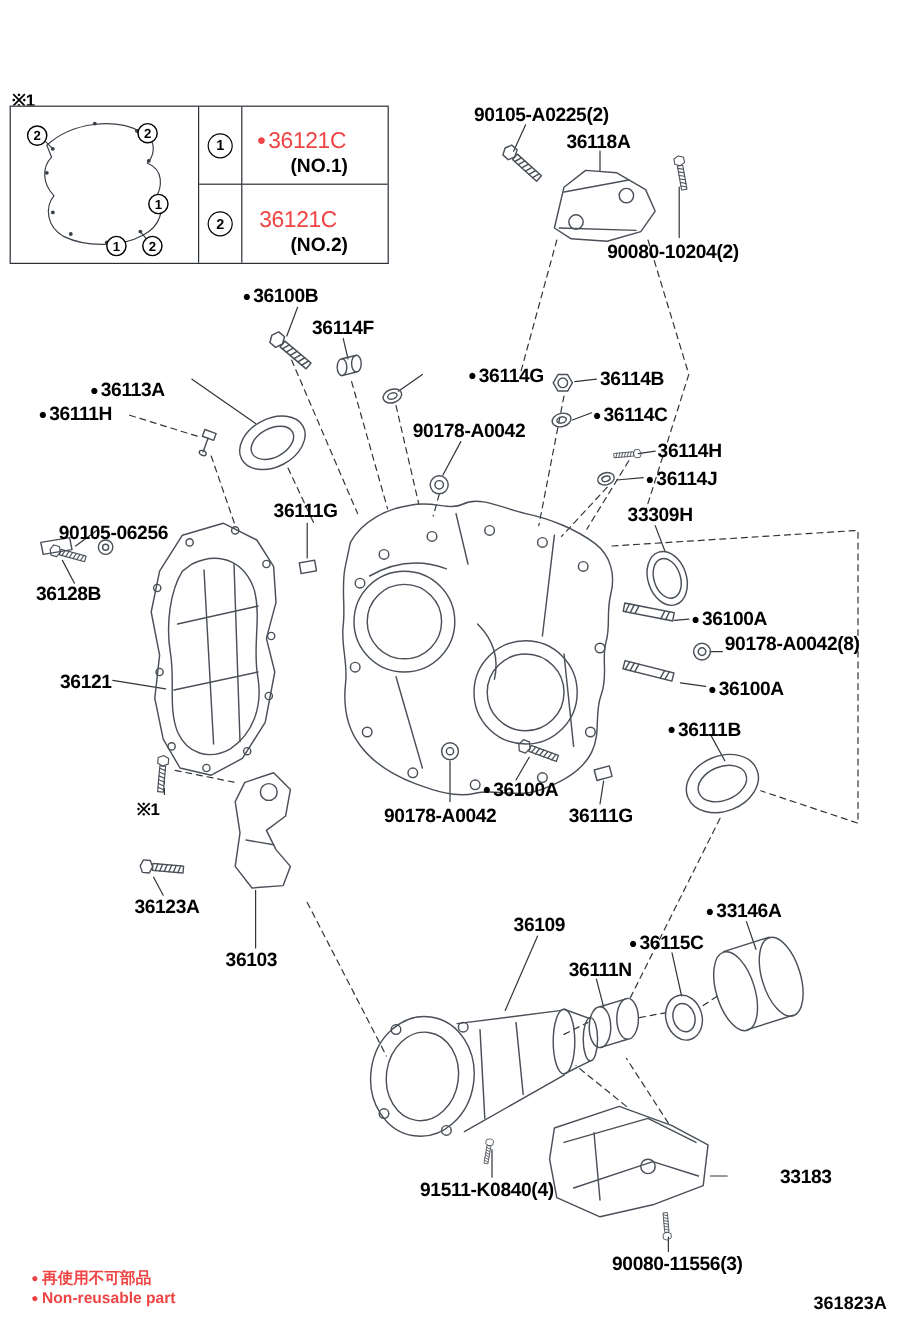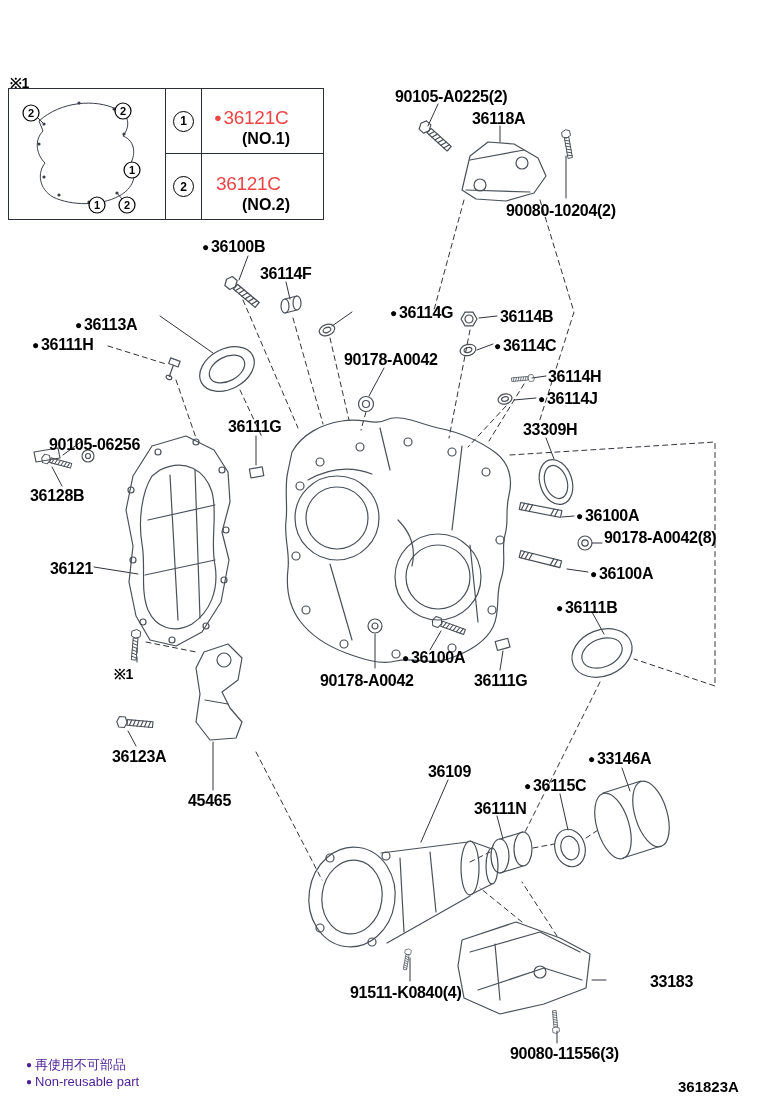--- a/index.html
+++ b/index.html
@@ -36,21 +36,21 @@
   }
   .pn{font-weight:normal;font-size:19px;letter-spacing:-0.3px;color:#ef4444;margin-top:13px;}
   .pn .pre{font-size:13px;margin-right:2px;vertical-align:2px;}
   .sub{font-weight:bold;font-size:16px;color:#000;margin-left:28px;margin-top:1px;}
   
   .sketch-svg *{fill:none;stroke:#3a3f48;stroke-width:1;}
   .sketch-svg .hole{fill:#3a3f48;stroke:none;}
   .sketch-svg .marker-circle{fill:#ffffff;stroke:#000;stroke-width:1.2;}
   .sketch-svg .marker-text{fill:#000;stroke:none;font:bold 11px "Liberation Sans",sans-serif;text-anchor:middle;}
   
-  .footer-line{position:absolute;font-weight:normal;font-size:13px;color:#4c1d95;z-index:2;white-space:nowrap;}
+  .footer-line{position:absolute;font-weight:bold;font-size:13px;color:#ef4444;z-index:2;white-space:nowrap;}
   .footer-line .bullet-sm{font-size:10px;margin-right:3px;vertical-align:1px;}
   .figure-code{position:absolute;left:678px;top:1078px;font-weight:bold;font-size:15px;color:#000;z-index:2;}
 </style>
 </head>
 <body>
 
 <svg id="diagram-svg" width="760" height="1112" viewBox="0 0 760 1112">
   <defs>
     <g id="sym-bolt">
       <path d="M-3,-5.5 L3,-5.5 L5.5,0 L3,5.5 L-3,5.5 L-5.5,0 Z"></path>
@@ -263,21 +263,21 @@
     <div class="part-label" style="left: 33px; top: 436px; margin-left: 16px;"><span>90105-06256</span></div>
     <div class="part-label" style="left: 30px; top: 487px;"><span>36128B</span></div>
     <div class="part-label" style="left: 228px; top: 418px;"><span>36111G</span></div>
     <div class="part-label" style="left: 50px; top: 560px;"><span>36121</span></div>
     <div class="part-label" style="left: 576px; top: 507px;"><span class="bullet">●</span><span>36100A</span></div>
     <div class="part-label" style="left: 604px; top: 529px;"><span>90178-A0042(8)</span></div>
     <div class="part-label" style="left: 590px; top: 565px;"><span class="bullet">●</span><span>36100A</span></div>
     <div class="part-label" style="left: 556px; top: 599px;"><span class="bullet">●</span><span>36111B</span></div>
     <div class="part-label" style="left: 114px; top: 665px; font-size: 14px;"><span>※1</span></div>
     <div class="part-label" style="left: 112px; top: 748px;"><span>36123A</span></div>
-    <div class="part-label" style="left: 188px; top: 792px;"><span>45465</span></div>
+    <div class="part-label" style="left: 188px; top: 792px;"><span>36103</span></div>
     <div class="part-label" style="left: 402px; top: 649px;"><span class="bullet">●</span><span>36100A</span></div>
     <div class="part-label" style="left: 320px; top: 672px;"><span>90178-A0042</span></div>
     <div class="part-label" style="left: 474px; top: 672px;"><span>36111G</span></div>
     <div class="part-label" style="left: 428px; top: 763px;"><span>36109</span></div>
     <div class="part-label" style="left: 588px; top: 750px;"><span class="bullet">●</span><span>33146A</span></div>
     <div class="part-label" style="left: 524px; top: 777px;"><span class="bullet">●</span><span>36115C</span></div>
     <div class="part-label" style="left: 474px; top: 800px;"><span>36111N</span></div>
     <div class="part-label" style="left: 350px; top: 984px;"><span>91511-K0840(4)</span></div>
     <div class="part-label" style="left: 610px; top: 973px; margin-left: 40px;"><span>33183</span></div>
     <div class="part-label" style="left: 510px; top: 1045px;"><span>90080-11556(3)</span></div>

